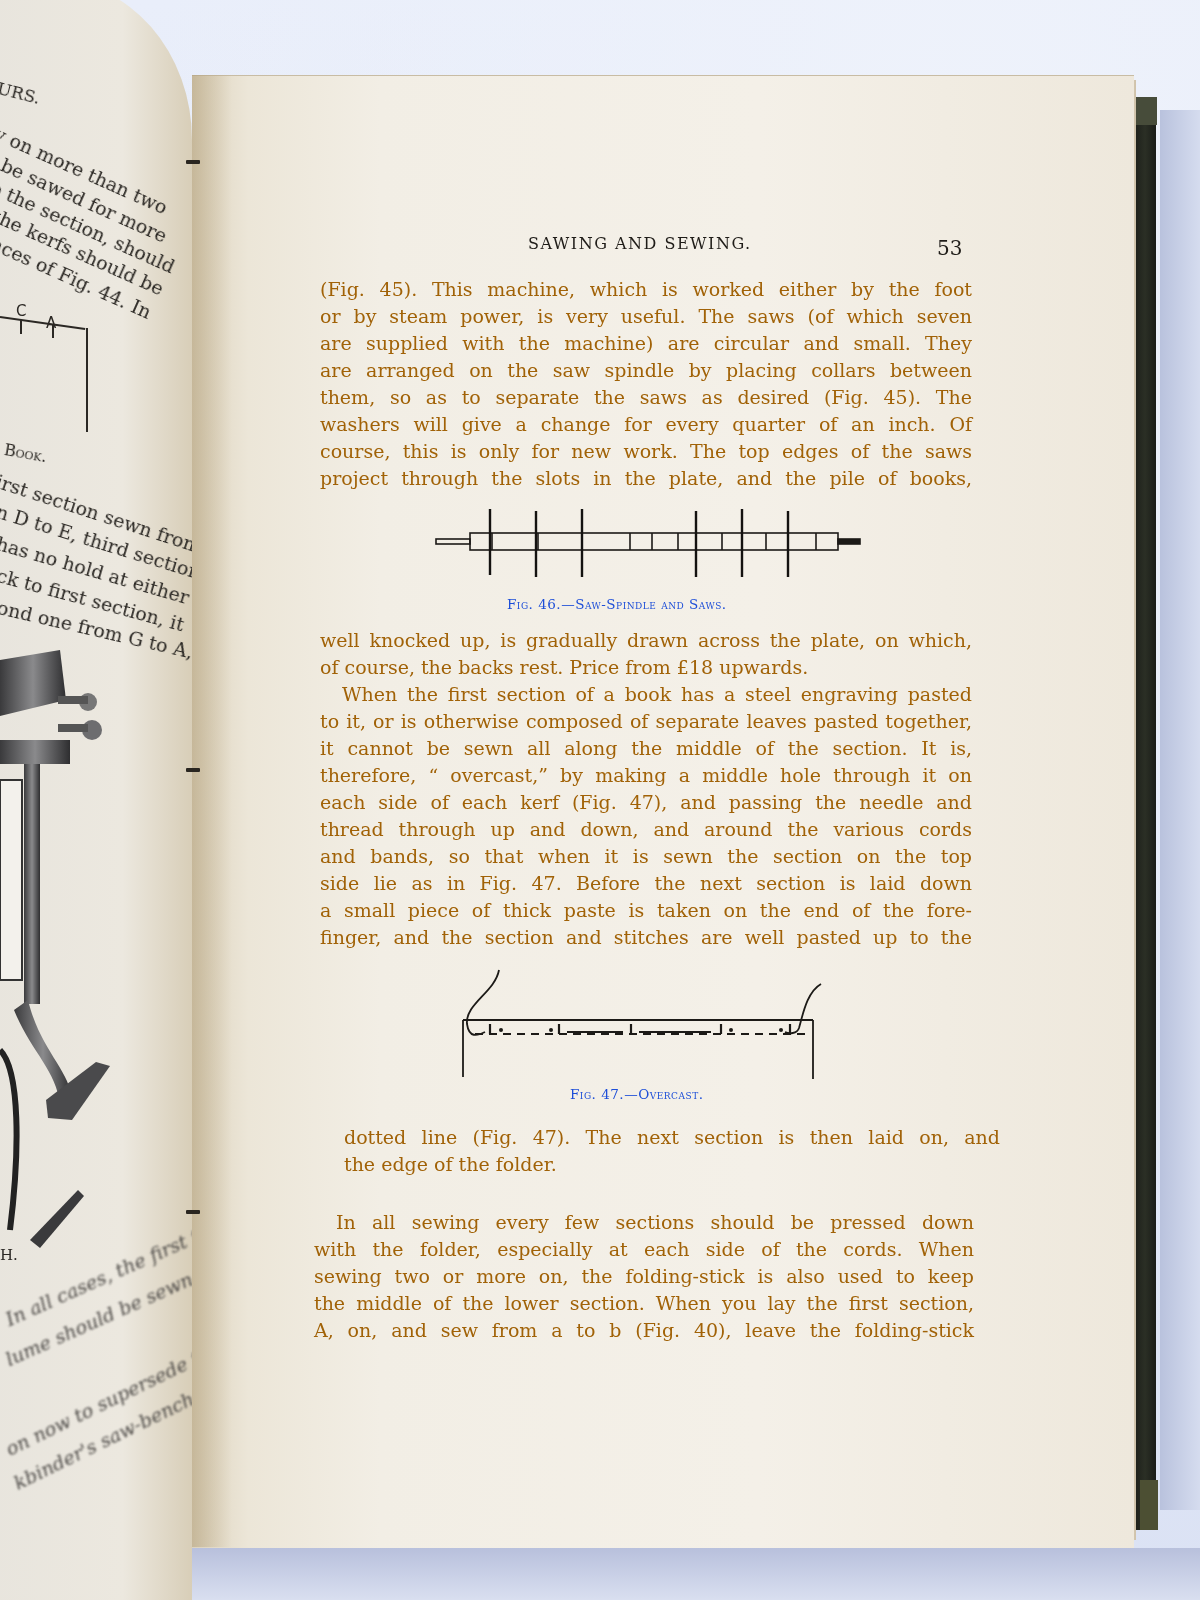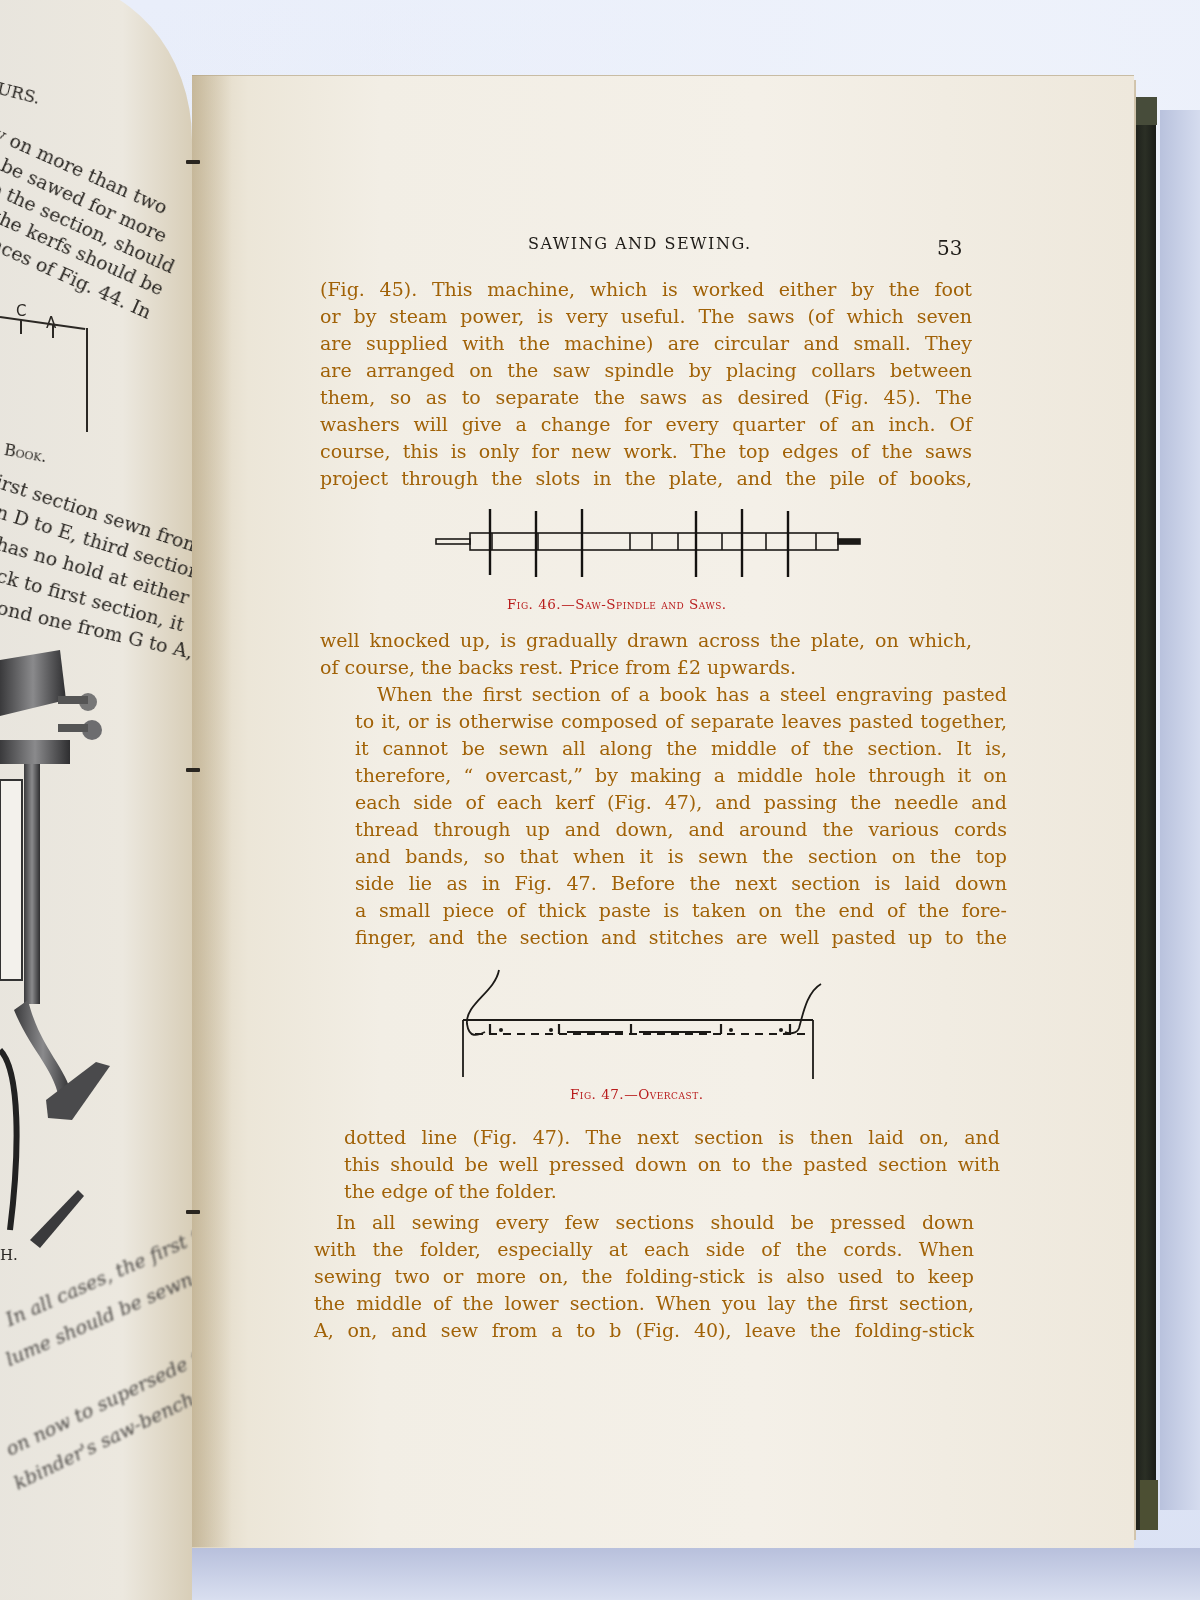--- a/index.html
+++ b/index.html
@@ -72,21 +72,21 @@
       position: absolute; left: 937px; top: 236px; font-size: 20px; color: #1f1c18;
     }
     .body-text {
       position: absolute; left: 320px; width: 652px; color: #a16207;
       font-size: 19px; line-height: 27px;
     }
     .line { display: block; text-align: justify; text-align-last: justify; white-space: nowrap; height: 27px; }
     .line.last { text-align-last: left; }
     .line.indent { padding-left: 22px; }
     .caption {
-      position: absolute; font-size: 13.5px; color: #b91c1c; letter-spacing: 0.5px;
+      position: absolute; font-size: 13.5px; color: #1d4ed8; letter-spacing: 0.5px;
       font-variant: small-caps;
     }
     .figure { position: absolute; }
   </style>
 </head>
 <body>
 
 <div class="bg-surface"></div>
 <div class="shadow-band"></div>
 <div class="bottom-band"></div>
@@ -136,24 +136,24 @@
       <line x1="266" y1="6" x2="266" y2="72"></line>
       <line x1="312" y1="4" x2="312" y2="72"></line>
       <line x1="358" y1="6" x2="358" y2="72"></line>
     </g>
   </svg>
 </div>
 <div class="caption" style="left:507px; top:596px;">Fig. 46.—Saw-Spindle and Saws.</div>
 
 <div class="body-text" style="top:627px;">
   <span class="line">well knocked up, is gradually drawn across the plate, on which,</span>
-  <span class="line last">of course, the backs rest.  Price from £2 upwards.</span>
-</div>
-
-<div class="body-text" style="top:681px;margin-left:35px;">
+  <span class="line last">of course, the backs rest.  Price from £18 upwards.</span>
+</div>
+
+<div class="body-text" style="top:681px;">
   <span class="line indent">When the first section of a book has a steel engraving pasted</span>
   <span class="line">to it, or is otherwise composed of separate leaves pasted together,</span>
   <span class="line">it cannot be sewn all along the middle of the section.  It is,</span>
   <span class="line">therefore, “ overcast,” by making a middle hole through it on</span>
   <span class="line">each side of each kerf (Fig. 47), and passing the needle and</span>
   <span class="line">thread through up and down, and around the various cords</span>
   <span class="line">and bands, so that when it is sewn the section on the top</span>
   <span class="line">side lie as in Fig. 47.   Before the next section is laid down</span>
   <span class="line">a small piece of thick paste is taken on the end of the fore-</span>
   <span class="line">finger, and the section and stitches are well pasted up to the</span>
@@ -183,21 +183,20 @@
       <circle cx="96" cy="68" r="2"></circle>
       <circle cx="276" cy="68" r="2"></circle>
       <circle cx="326" cy="68" r="2"></circle>
     </g>
   </svg>
 </div>
 <div class="caption" style="left:570px; top:1086px;">Fig. 47.—Overcast.</div>
 
 <div class="body-text" style="top:1124px; left:316px; width:656px;margin-left:28px;">
   <span class="line">dotted line (Fig. 47).  The next section is then laid on, and</span>
-  <span class="line">this should be well pressed down on to the pasted section with</span>
   <span class="line last">the edge of the folder.</span>
 </div>
 
 <div class="body-text" style="top:1208px; left:314px; width:660px; line-height:28px;">
   <span class="line indent">In all sewing every few sections should be pressed down</span>
   <span class="line">with the folder, especially at each side of the cords.  When</span>
   <span class="line">sewing two or more on, the folding-stick is also used to keep</span>
   <span class="line">the middle of the lower section.  When you lay the first section,</span>
   <span class="line">A, on, and sew from a to b (Fig. 40), leave the folding-stick</span>
 </div>

